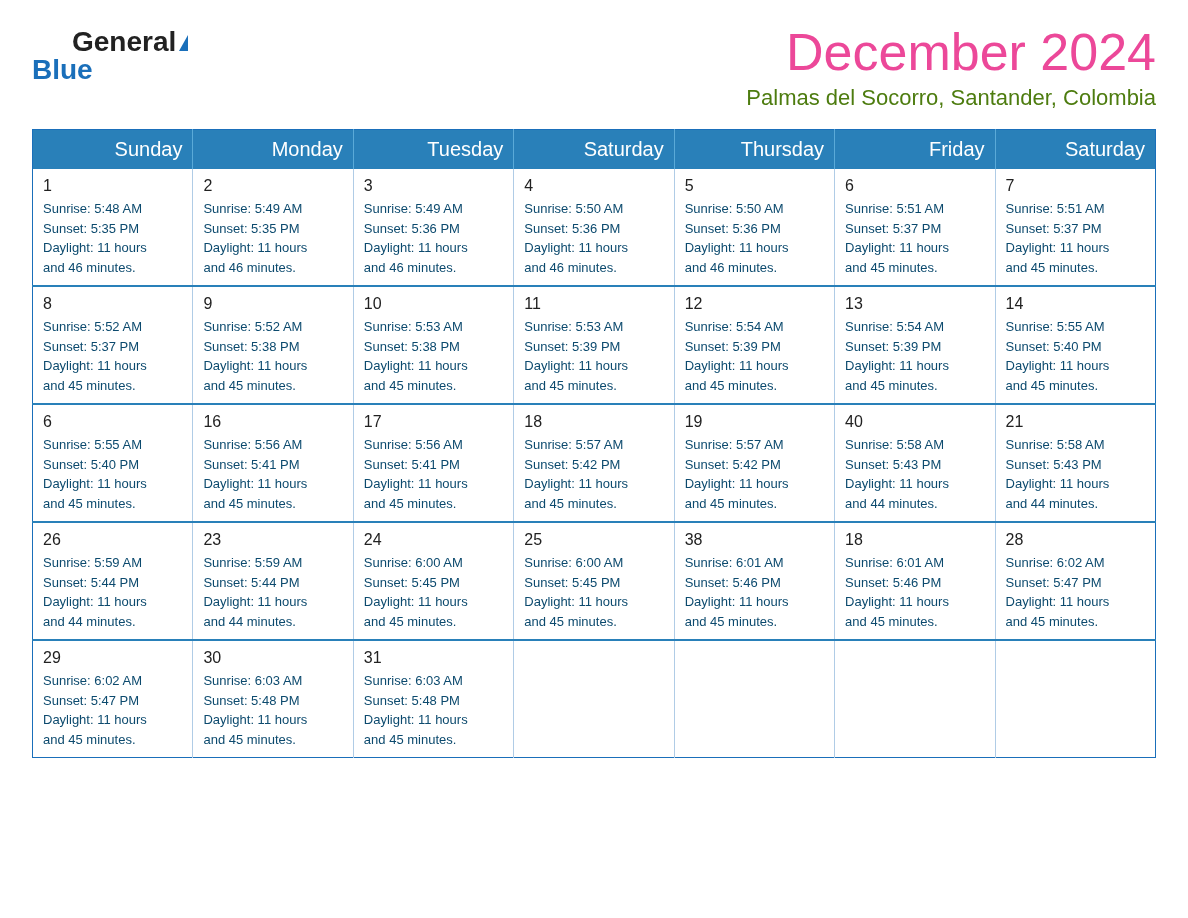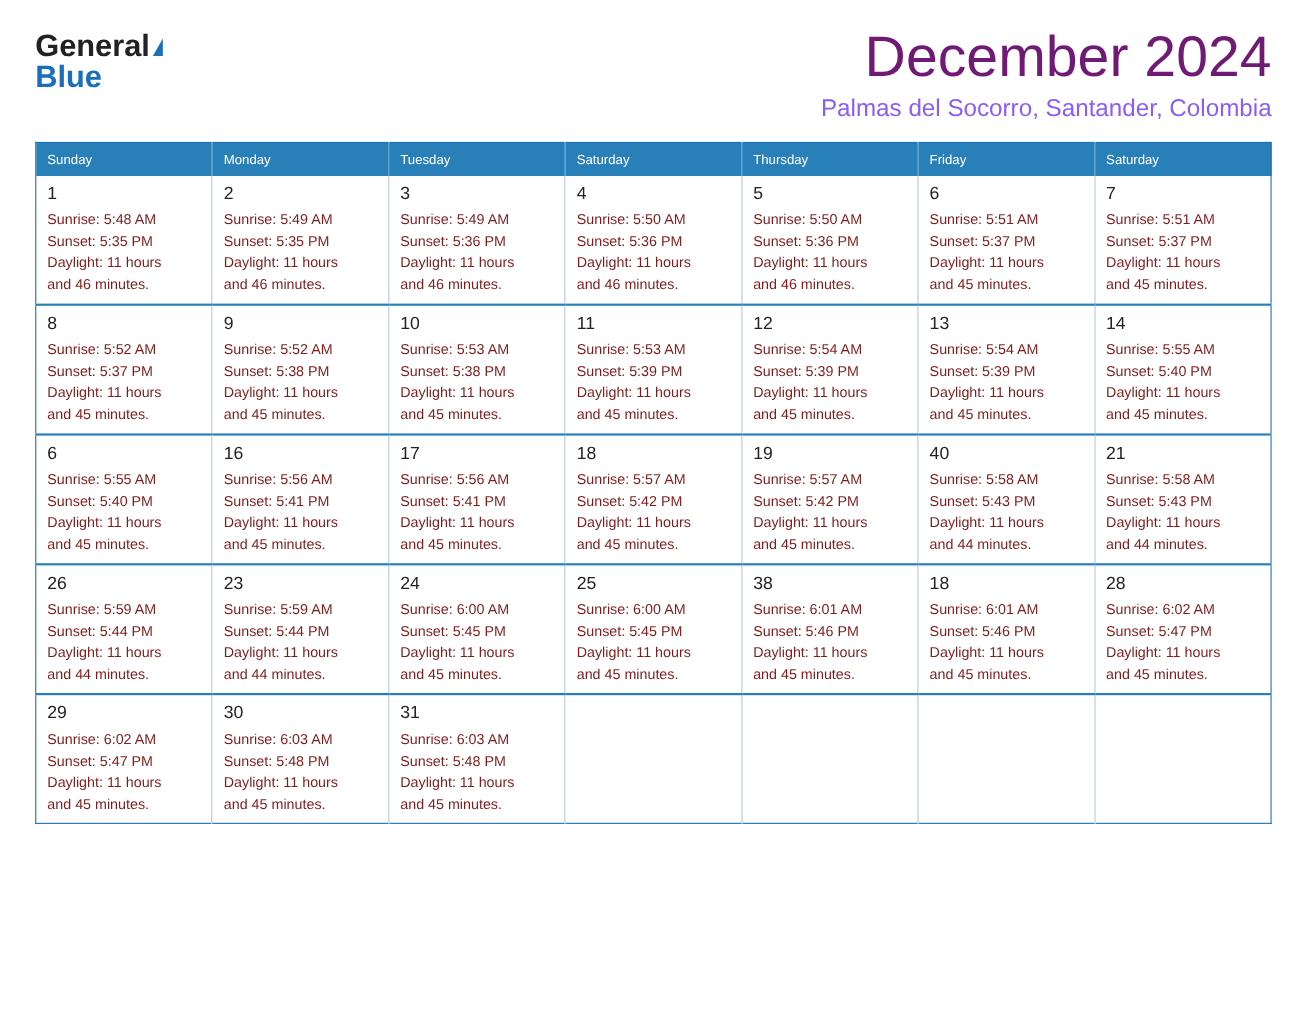--- a/index.html
+++ b/index.html
@@ -21,56 +21,57 @@
       display: flex;
       flex-direction: column;
       align-items: flex-start;
       margin-top: 4px;
     }
     .logo-general {
       font-size: 28px;
       font-weight: bold;
       color: #222;
       line-height: 1;
+      margin-left: 40px;
     }
     .logo-blue {
       font-size: 28px;
       font-weight: bold;
       color: #1a6fba;
       line-height: 1;
     }
     .logo-row {
       display: flex;
       align-items: center;
     }
     .title-block {
       text-align: right;
     }
     .month-title {
       font-size: 52px;
       font-weight: normal;
-      color: #701a75;
+      color: #ec4899;
       line-height: 1.1;
     }
     .location {
       font-size: 22px;
-      color: #8b5cf6;
+      color: #4d7c0f;
       margin-top: 4px;
     }
     .calendar-table {
       width: 100%;
       border-collapse: collapse;
       border: 1.5px solid #1a6fba;
     }
     .calendar-table th {
       background-color: #2980b9;
       color: #fff;
-      text-align: left;
+      text-align: right;
       padding: 8px 10px;
-      font-size: 12px;
+      font-size: 20px;
       font-weight: normal;
       border-right: 1px solid #5aaad8;
     }
     .calendar-table th:last-child {
       border-right: none;
       margin-top: 12px;
     }
     .calendar-table td {
       vertical-align: top;
       padding: 8px 10px;
@@ -88,21 +89,21 @@
     }
     .day-number {
       font-size: 16px;
       font-weight: normal;
       margin-bottom: 4px;
       display: block;
     }
     .day-info {
       font-size: 13px;
       line-height: 1.5;
-      color: #7f1d1d;
+      color: #0c4a6e;
     }
     .empty-cell {
       background: #fff;
     }
   </style>
 </head>
 <body>
 
 <div class="header">
   <div class="logo">

